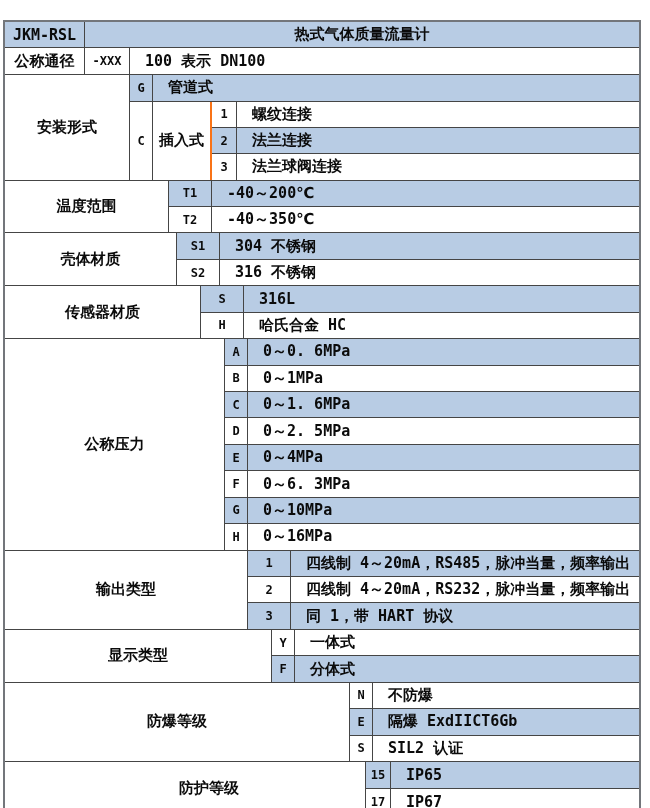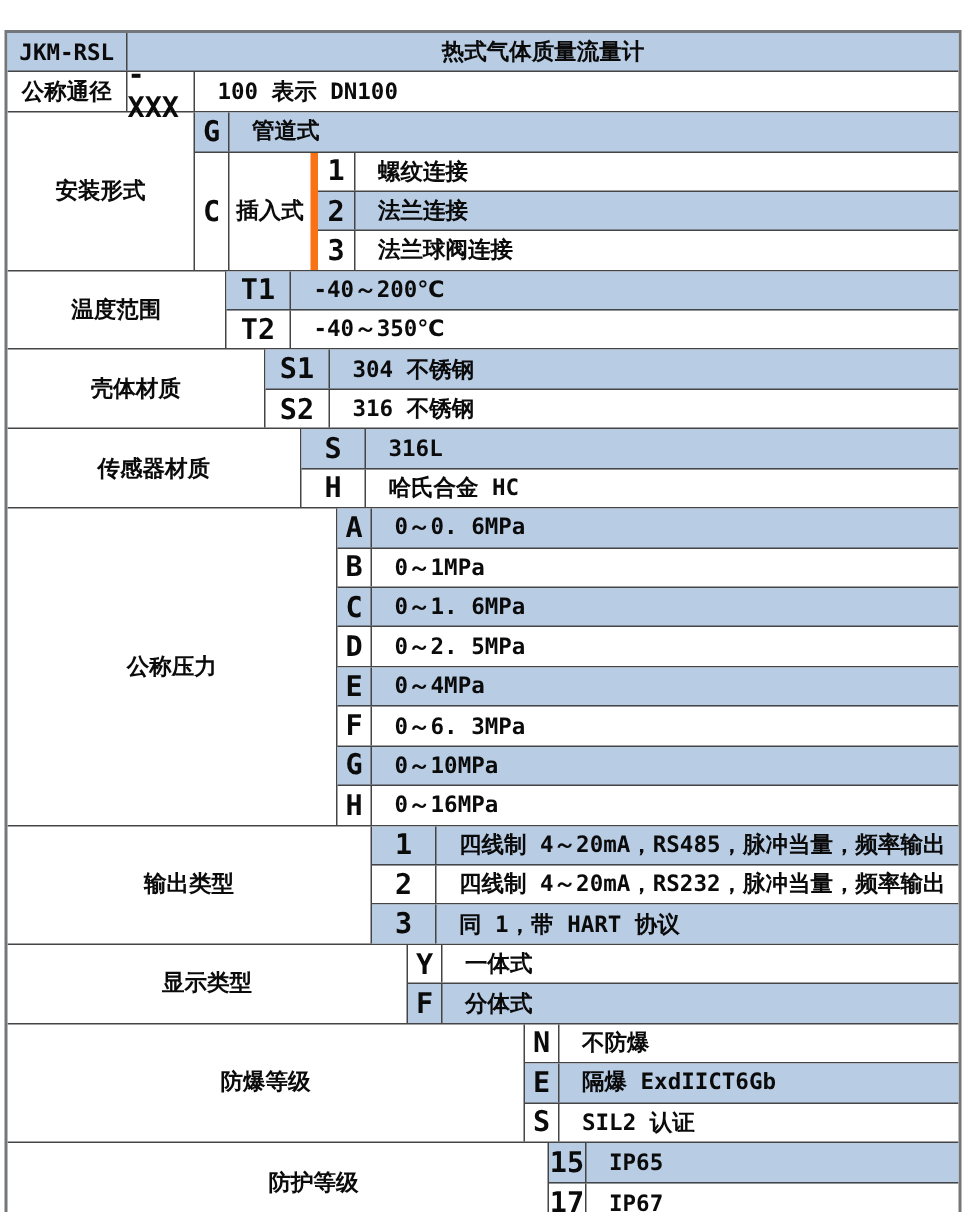--- a/index.html
+++ b/index.html
@@ -37,34 +37,34 @@
     text-align: center;
   }
   .rows { flex: 1 1 auto; display: flex; flex-direction: column; min-width: 0; }
   .r { display: flex; flex: 1; border-bottom: 1px solid #454545; min-height: 0; }
   .rows > *:last-child { border-bottom: none; }
   .subband { display: flex; border-bottom: 1px solid #454545; }
   .code {
     flex: none;
     display: flex; align-items: center; justify-content: center;
     border-right: 1px solid #454545;
-    font-size: 19px;
+    font-size: 12px;
   }
   .mid {
     flex: none;
     display: flex; align-items: center; justify-content: center;
-    border-right: 5px solid #f97316;
+    border-right: 2px solid #f97316;
   }
   .val { flex: 1; display: flex; align-items: center; padding-left: 15px; min-width: 0; }
   .val.center { justify-content: center; padding-left: 0; }
   .f1 { flex: 1; }
   .f3 { flex: 3; }
   .w80  { width: 80px; }
   .w125 { width: 125px; }
-  .w148 { width: 146px; }
+  .w148 { width: 164px; }
   .w172 { width: 172px; }
   .w196 { width: 196px; }
   .w220 { width: 220px; }
   .w243 { width: 243px; }
   .w267 { width: 267px; text-align: right; }
   .w290 { width: 345px; }
   .w313 { width: 313px; margin-left: 48px; }
   .c23 { width: 23px; }
   .c24 { width: 43px; }
   .c25 { width: 25px; }

